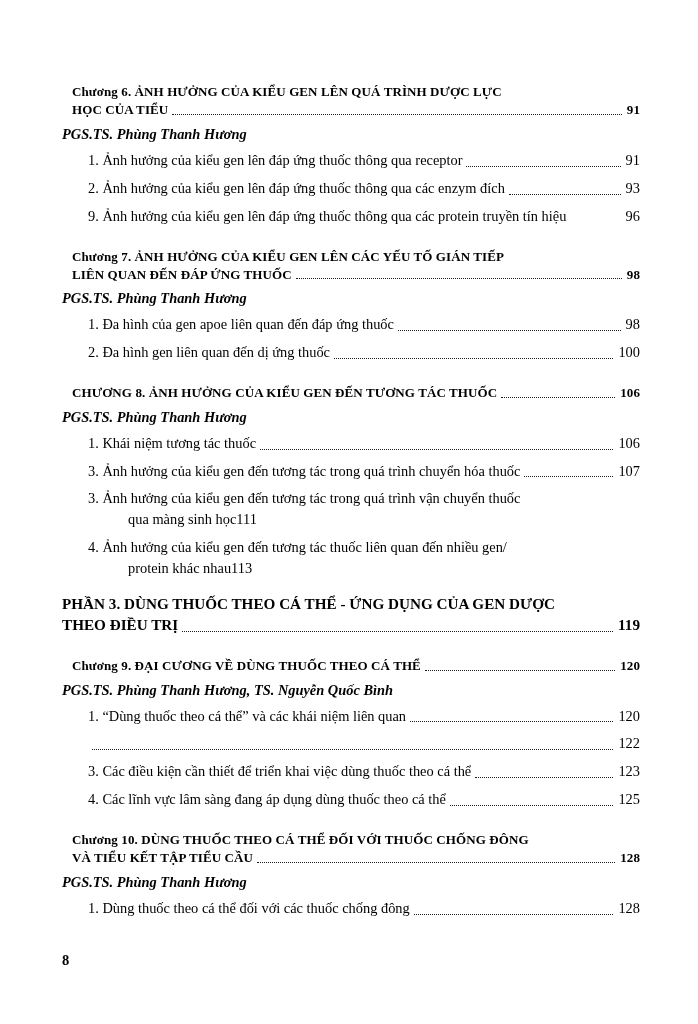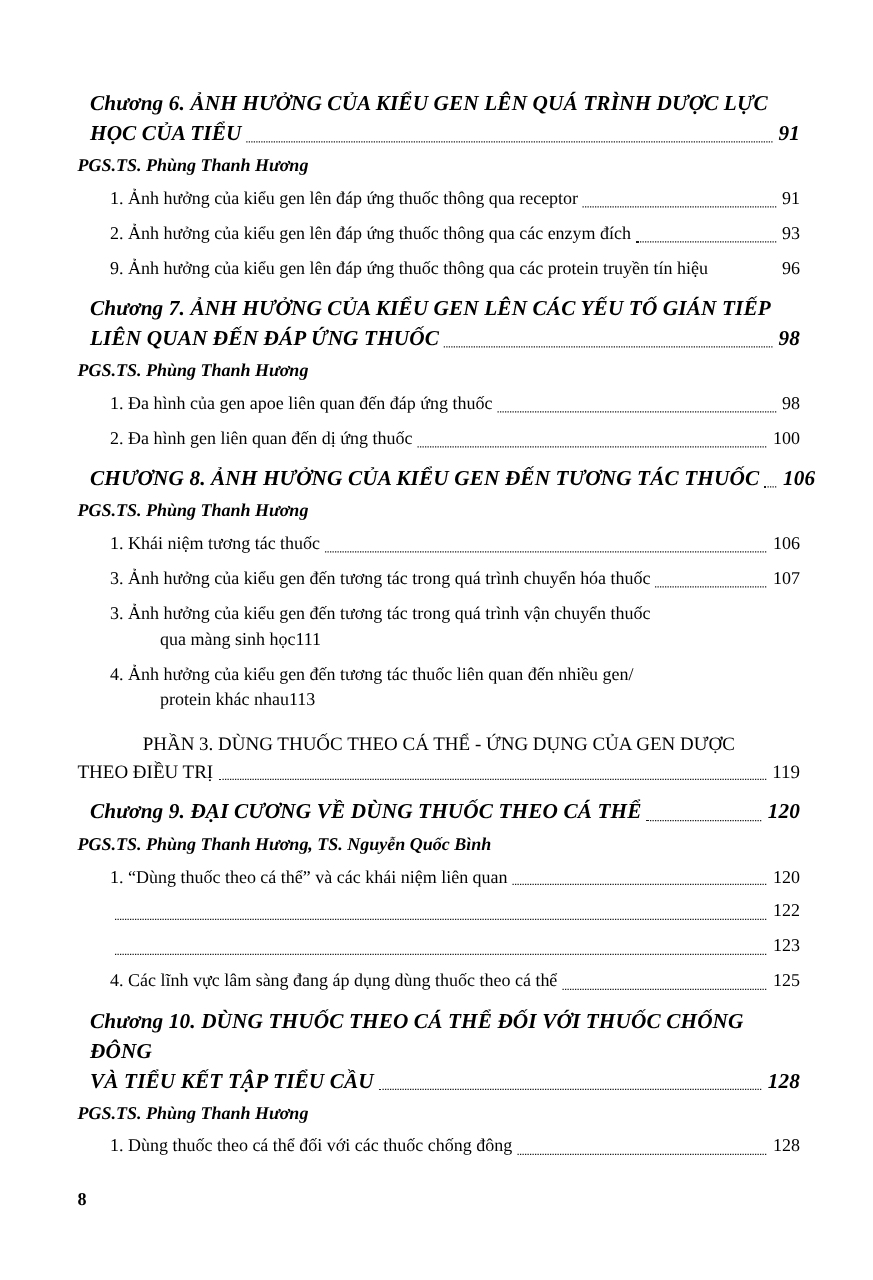--- a/index.html
+++ b/index.html
@@ -43,44 +43,42 @@
     height: 0;
   }
   .entry .pg {
     white-space: nowrap;
     padding-left: 2px;
   }
 
   
   .chapter {
     font-weight: bold;
-    font-size: 17px;
+    font-size: 13px;
     letter-spacing: 0.1px;
     line-height: 1.42;
-    margin-top: 9px;
-    font-style: italic;
+    margin-top: 21px;
   }
   .chapter .line1 {
     display: block;
   }
   .chapter.indent {
     padding-left: 10px;
   }
   .chapter .leader {
     border-bottom-width: 1.6px;
     margin-bottom: 5px;
   }
 
   
   .part {
-    font-weight: normal;
+    font-weight: bold;
     font-size: 15.2px;
     line-height: 1.42;
     margin-top: 14px;
-    text-align: center;
   }
 
   
   .author {
     font-style: italic;
     font-weight: bold;
     font-size: 14.4px;
     margin: 6px 0 6px 0;
     padding-right: 6px;
   }
@@ -234,20 +232,21 @@
         </div>
       </div>
       <div class="item">
         <div class="entry">
           <span class="leader"></span>
           <span class="pg">122</span>
         </div>
       </div>
       <div class="item">
         <div class="entry">
+          <span class="txt">3. Các điều kiện cần thiết để triển khai việc dùng thuốc theo cá thể</span>
           <span class="leader"></span>
           <span class="pg">123</span>
         </div>
       </div>
       <div class="item">
         <div class="entry">
           <span class="txt">4. Các lĩnh vực lâm sàng đang áp dụng dùng thuốc theo cá thể</span>
           <span class="leader"></span>
           <span class="pg">125</span>
         </div>

